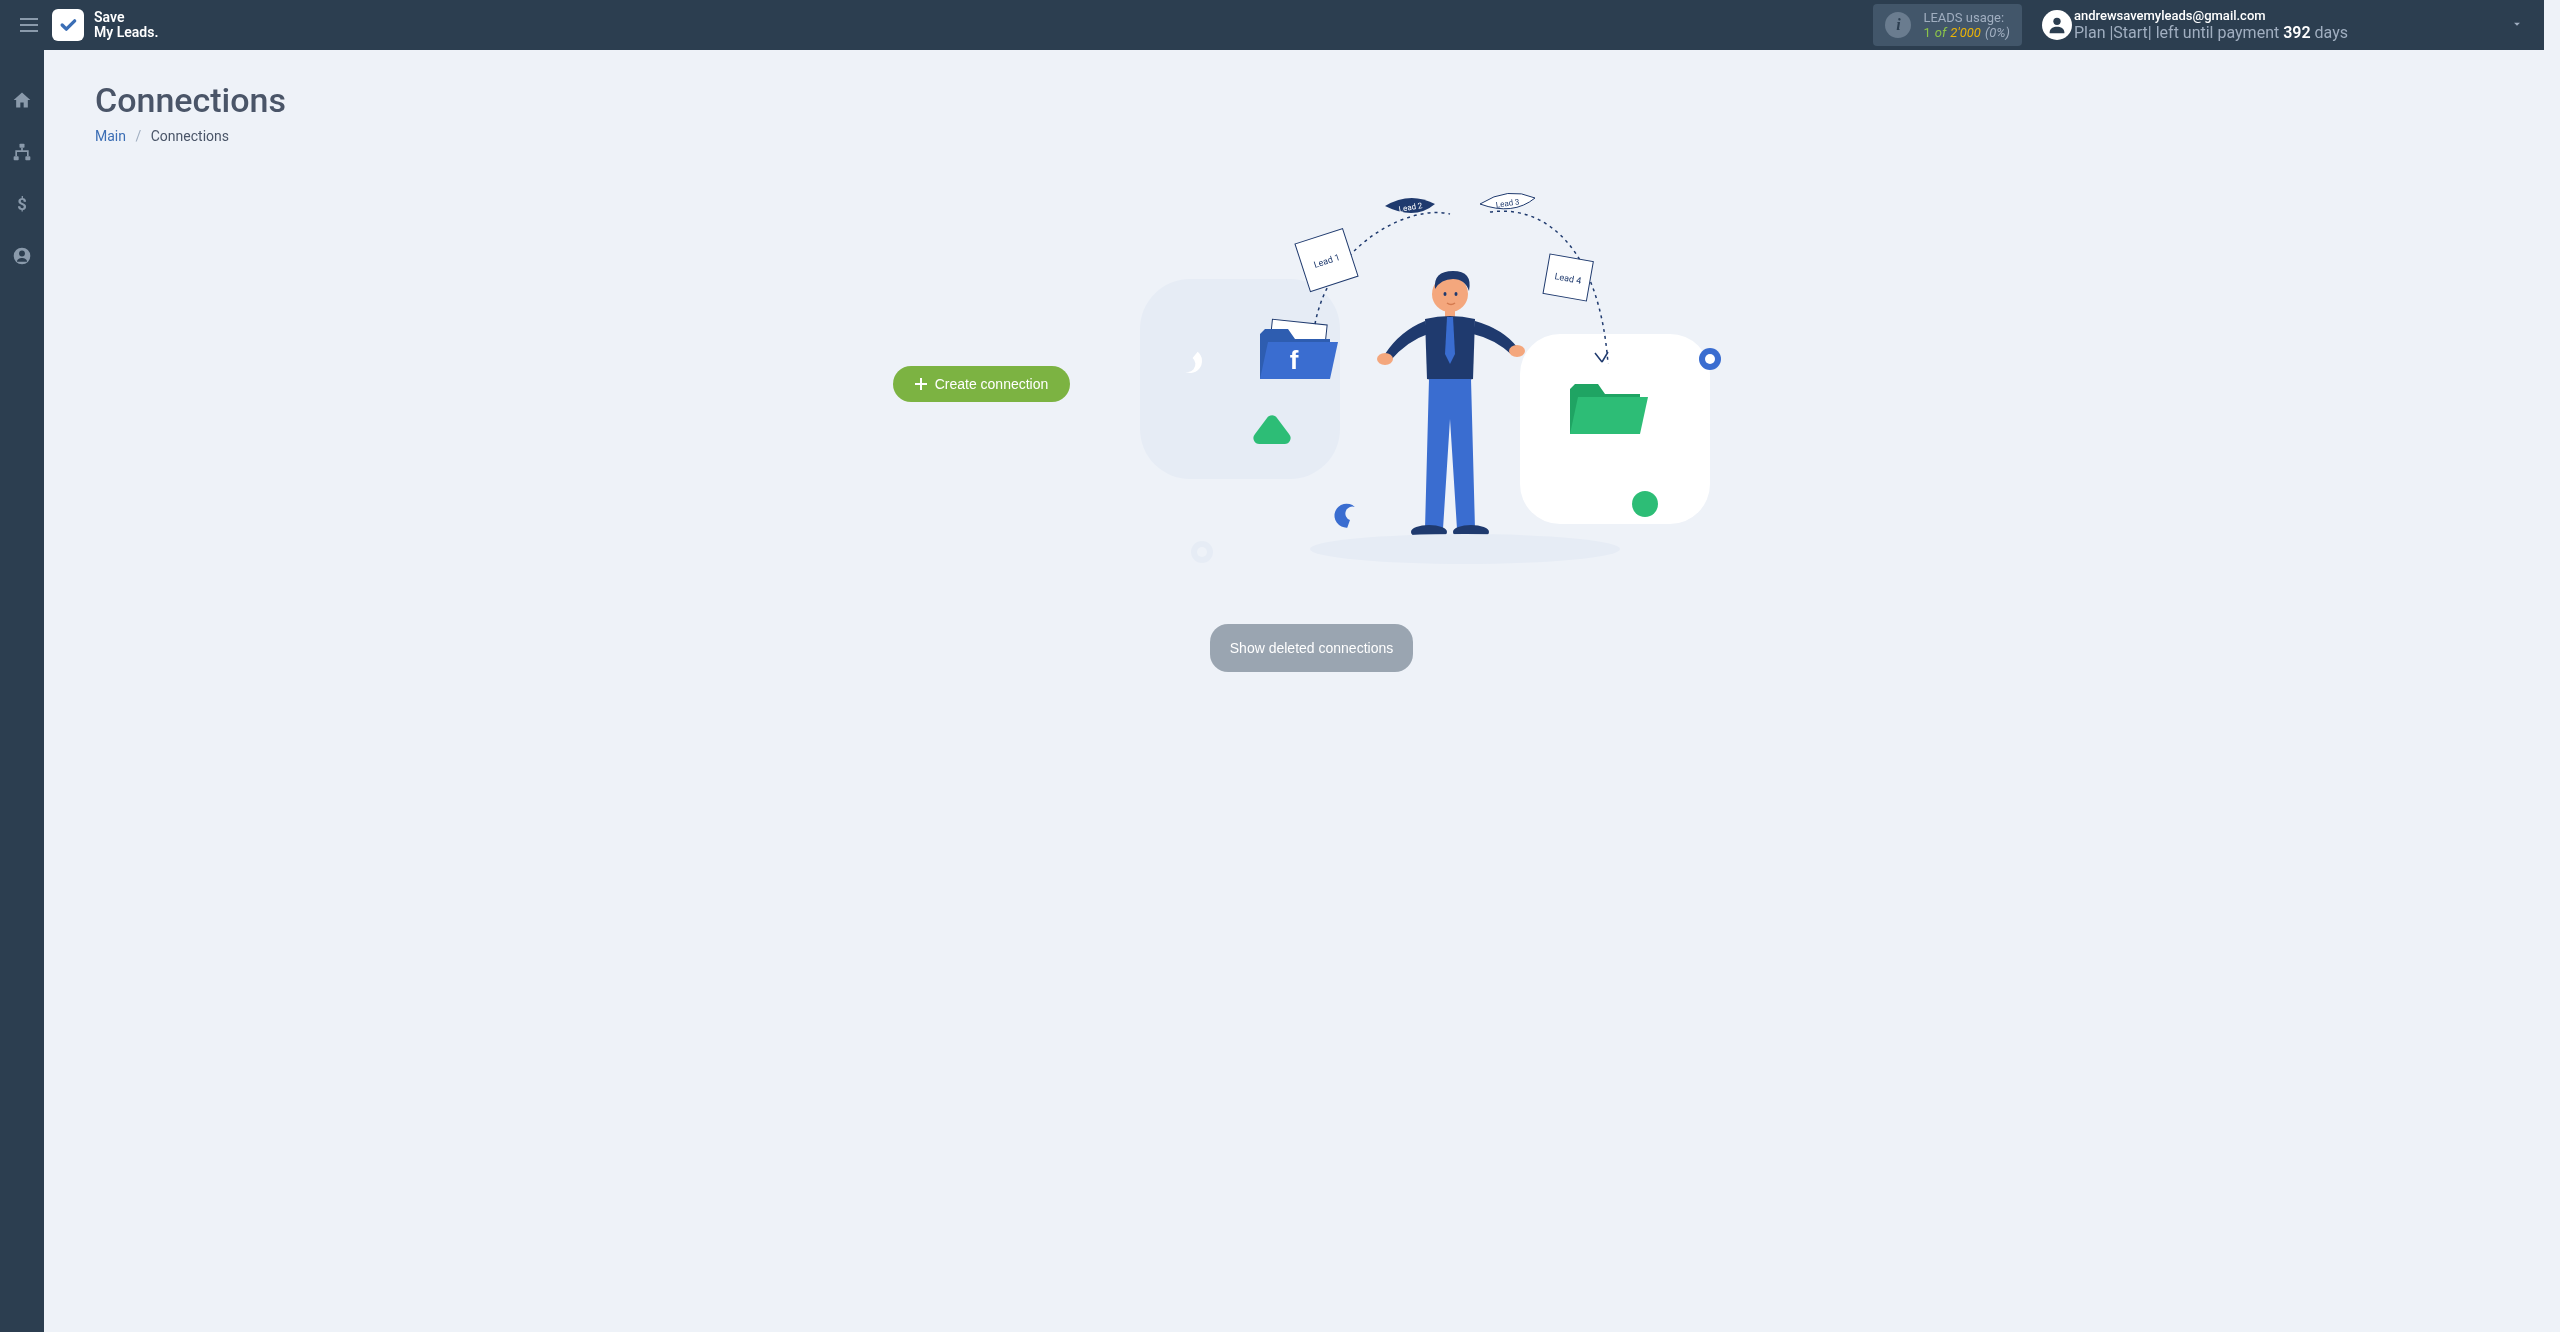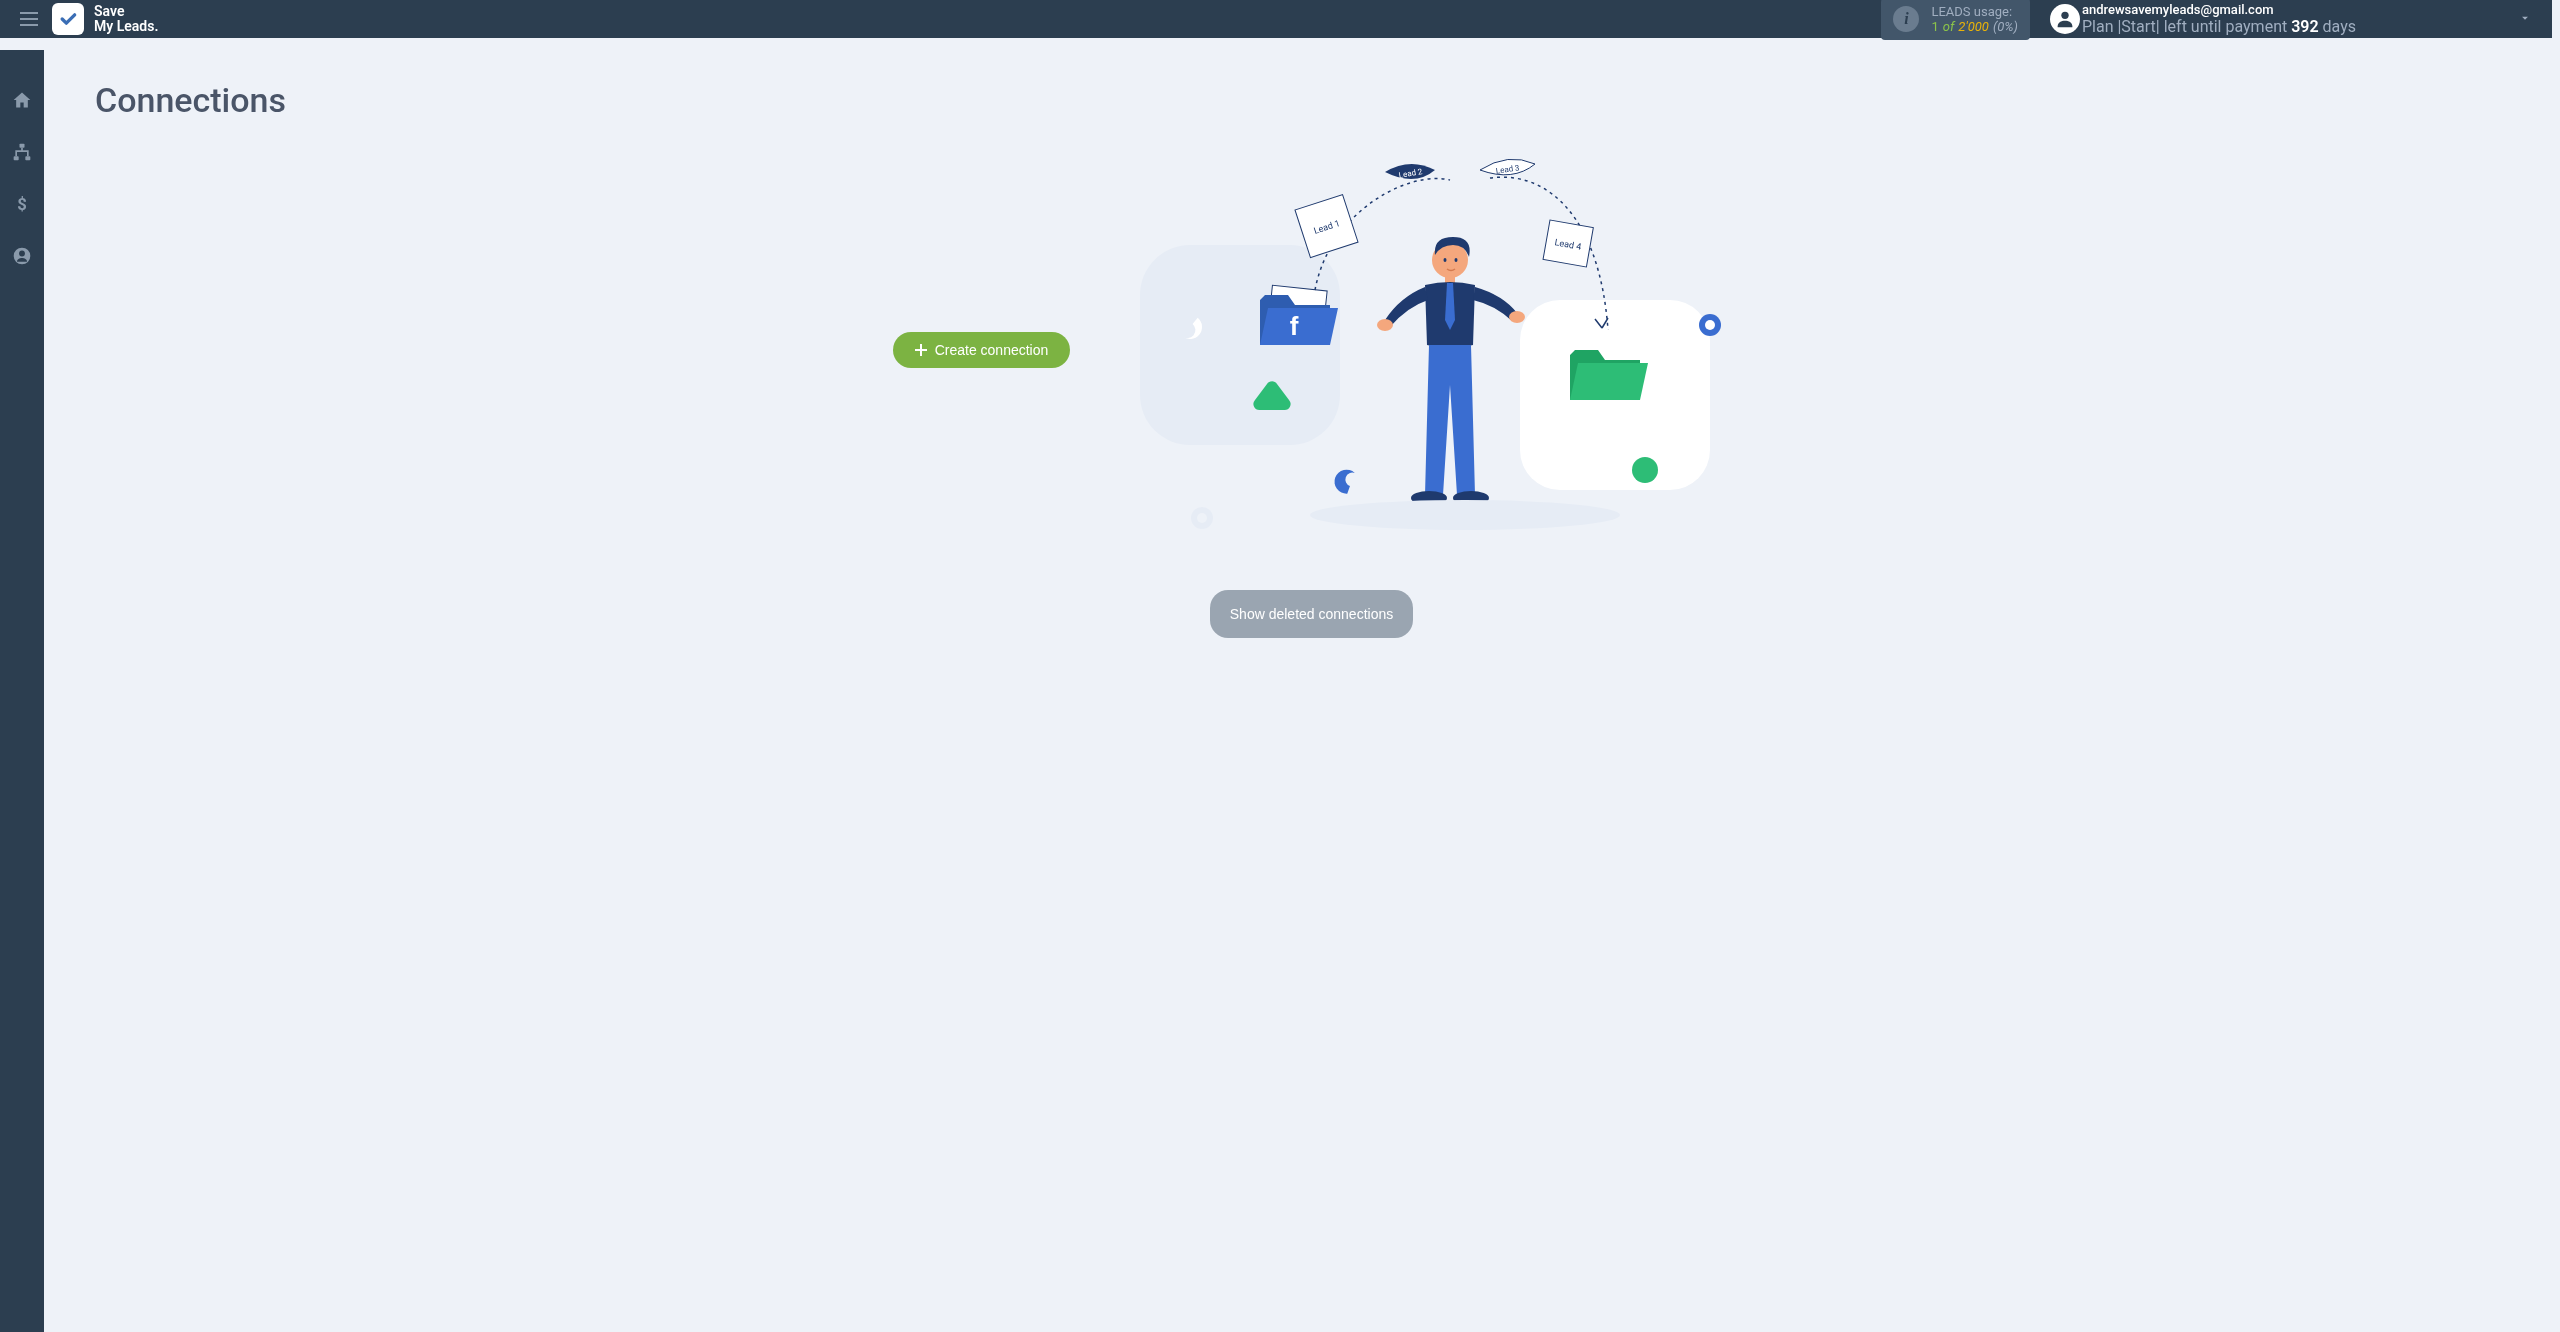--- a/index.html
+++ b/index.html
@@ -4,28 +4,28 @@
   <style>
     * { margin: 0; padding: 0; box-sizing: border-box; }
     body {
       font-family: -apple-system, BlinkMacSystemFont, "Segoe UI", Roboto, sans-serif;
       background: #eef2f8;
       color: #4a5568;
       overflow-x: hidden;
     }
     .header {
       background: #2c3e50;
-      height: 38px;
+      height: 50px;
       display: flex;
       align-items: center;
       padding: 0 20px;
       position: fixed;
       top: 0;
       left: 0;
-      right: 8px;
+      right: 16px;
       z-index: 100;
     }
     .hamburger {
       color: #8a9aab;
       font-size: 20px;
       cursor: pointer;
       margin-right: 14px;
     }
     .logo {
       display: flex;
@@ -274,20 +274,25 @@
     <svg width="20" height="20" viewBox="0 0 24 24" fill="currentColor">
         <circle cx="12" cy="12" r="10" fill="currentColor"></circle>
         <circle cx="12" cy="9" r="3.5" fill="#2c3e50"></circle>
         <path d="M6 19c0-3 3-4.5 6-4.5s6 1.5 6 4.5" fill="#2c3e50"></path>
       </svg>
   </div>
 </div>
 
 <div class="main">
   <h1 class="page-title">Connections</h1>
+  <div class="breadcrumb">
+    <a href="#">Main</a>
+    <span class="sep">/</span>
+    <span>Connections</span>
+  </div>
 
   <div class="empty-state">
     <div class="empty-text-block">
       <button class="create-btn">
         <svg width="12" height="12" viewBox="0 0 12 12" fill="white">
             <rect x="5" width="2" height="12"></rect>
             <rect y="5" width="12" height="2"></rect>
           </svg>
         <span>Create connection</span>
       </button>

